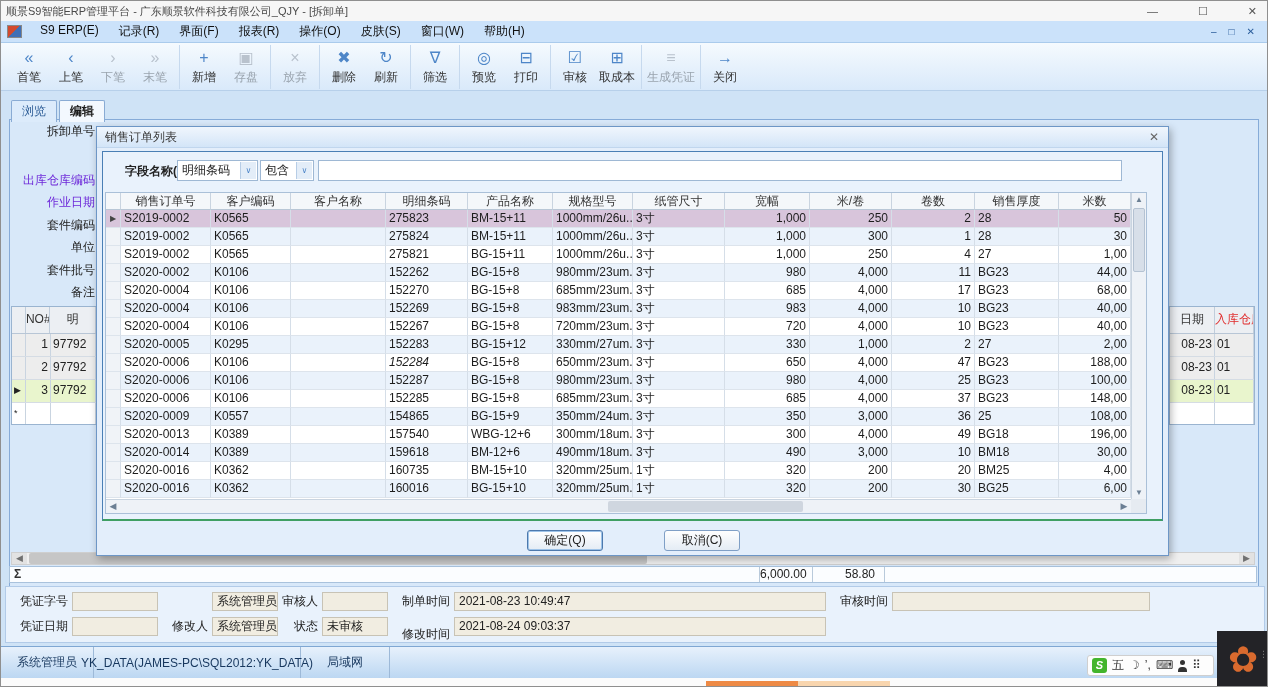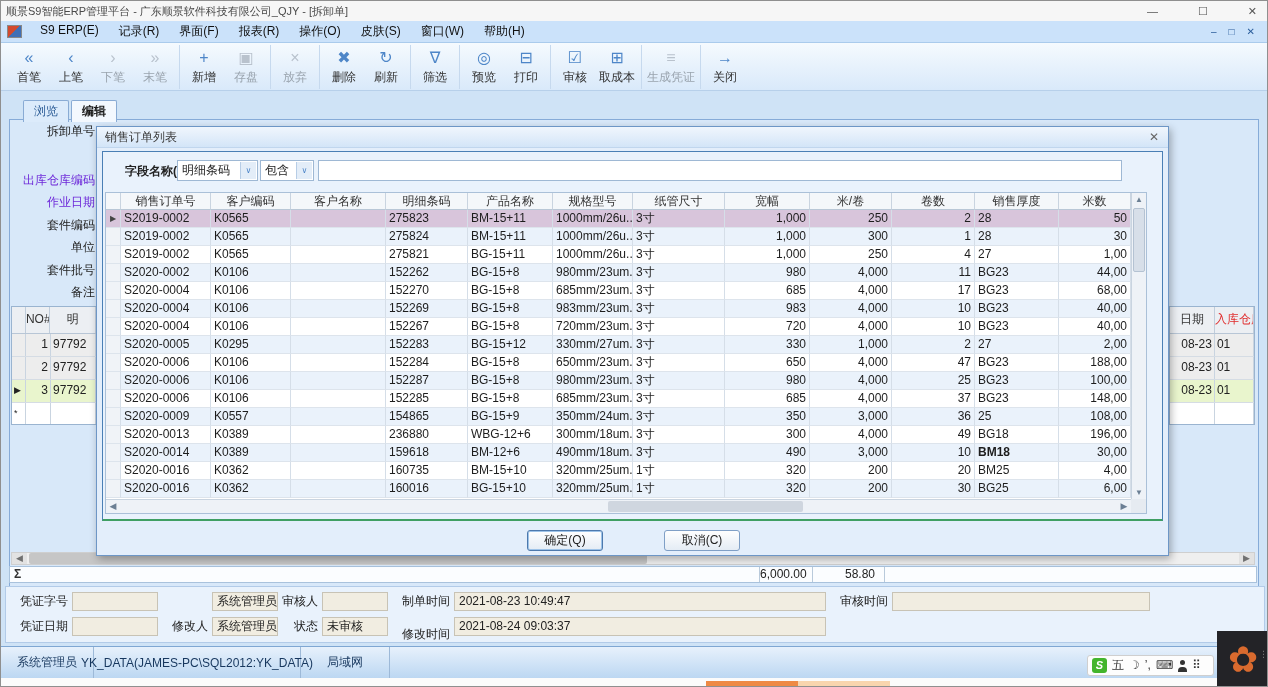--- a/index.html
+++ b/index.html
@@ -26,21 +26,21 @@
   .tb-group{display:flex;align-items:center;height:44px;padding:0 3px;border-right:1px solid #c6d9ee;}
   .tb-group:last-child{border-right:none;}
   .tb-item{min-width:38px;padding:0 2px;display:flex;flex-direction:column;align-items:center;}
   .tb-icon{height:22px;font-size:16px;line-height:22px;color:#4e86c8;}
   .tb-label{font-size:12px;color:#333;white-space:nowrap;}
   .tb-item.disabled .tb-icon{color:#b9c2cd;}
   .tb-item.disabled .tb-label{color:#9aa4ae;}
 
   
   .content{position:absolute;left:0;top:90px;right:0;height:555px;background:#cfe3f6;}
-  .tabs{position:absolute;left:22px;top:9px;display:flex;z-index:2;}
+  .tabs{position:absolute;left:10px;top:9px;display:flex;z-index:2;}
   .tab{padding:2px 10px;border:1px solid #89abd4;border-bottom:none;background:#dcebfb;color:#2c5c96;
        margin-right:2px;border-radius:2px 2px 0 0;}
   .tab.active{background:#f3f8fe;font-weight:bold;color:#1b1b1b;}
   .panel{position:absolute;left:8px;top:28px;right:8px;bottom:4px;border:1px solid #86abd8;background:#d8e8f9;}
 
   
   .fld-label{position:absolute;width:92px;text-align:right;color:#222;white-space:nowrap;}
   .fld-label.req{color:#6d28d9;}
 
   
@@ -542,21 +542,21 @@
               <span class="td num" style="width: 82px;">1,000</span>
               <span class="td num" style="width: 83px;">2</span>
               <span class="td" style="width: 84px;">27</span>
               <span class="td num" style="width: 72px;">2,00</span>
             </div>
             <div class="trow">
               <span class="td sel" style="width: 15px;"></span>
               <span class="td" style="width: 90px;">S2020-0006</span>
               <span class="td" style="width: 80px;">K0106</span>
               <span class="td" style="width: 95px;"><span class="mosaic"></span></span>
-              <span class="td" style="width: 82px;">152284</span>
+              <span class="td" style="width: 82px; font-style: italic;">152284</span>
               <span class="td" style="width: 85px;">BG-15+8</span>
               <span class="td" style="width: 80px;">650mm/23um...</span>
               <span class="td" style="width: 92px;">3寸</span>
               <span class="td num" style="width: 85px;">650</span>
               <span class="td num" style="width: 82px;">4,000</span>
               <span class="td num" style="width: 83px;">47</span>
               <span class="td" style="width: 84px;">BG23</span>
               <span class="td num" style="width: 72px;">188,00</span>
             </div>
             <div class="trow alt">
@@ -602,21 +602,21 @@
               <span class="td num" style="width: 82px;">3,000</span>
               <span class="td num" style="width: 83px;">36</span>
               <span class="td" style="width: 84px;">25</span>
               <span class="td num" style="width: 72px;">108,00</span>
             </div>
             <div class="trow">
               <span class="td sel" style="width: 15px;"></span>
               <span class="td" style="width: 90px;">S2020-0013</span>
               <span class="td" style="width: 80px;">K0389</span>
               <span class="td" style="width: 95px;"><span class="mosaic"></span></span>
-              <span class="td" style="width: 82px;">236880</span>
+              <span class="td" style="width: 82px;">157540</span>
               <span class="td" style="width: 85px;">WBG-12+6</span>
               <span class="td" style="width: 80px;">300mm/18um...</span>
               <span class="td" style="width: 92px;">3寸</span>
               <span class="td num" style="width: 85px;">300</span>
               <span class="td num" style="width: 82px;">4,000</span>
               <span class="td num" style="width: 83px;">49</span>
               <span class="td" style="width: 84px;">BG18</span>
               <span class="td num" style="width: 72px;">196,00</span>
             </div>
             <div class="trow alt">
@@ -624,21 +624,21 @@
               <span class="td" style="width: 90px;">S2020-0014</span>
               <span class="td" style="width: 80px;">K0389</span>
               <span class="td" style="width: 95px;"><span class="mosaic"></span></span>
               <span class="td" style="width: 82px;">159618</span>
               <span class="td" style="width: 85px;">BM-12+6</span>
               <span class="td" style="width: 80px;">490mm/18um...</span>
               <span class="td" style="width: 92px;">3寸</span>
               <span class="td num" style="width: 85px;">490</span>
               <span class="td num" style="width: 82px;">3,000</span>
               <span class="td num" style="width: 83px;">10</span>
-              <span class="td" style="width: 84px; font-weight: bold;">BM18</span>
+              <span class="td" style="width: 84px;">BM18</span>
               <span class="td num" style="width: 72px;">30,00</span>
             </div>
             <div class="trow">
               <span class="td sel" style="width: 15px;"></span>
               <span class="td" style="width: 90px;">S2020-0016</span>
               <span class="td" style="width: 80px;">K0362</span>
               <span class="td" style="width: 95px;"><span class="mosaic"></span></span>
               <span class="td" style="width: 82px;">160735</span>
               <span class="td" style="width: 85px;">BM-15+10</span>
               <span class="td" style="width: 80px;">320mm/25um...</span>

